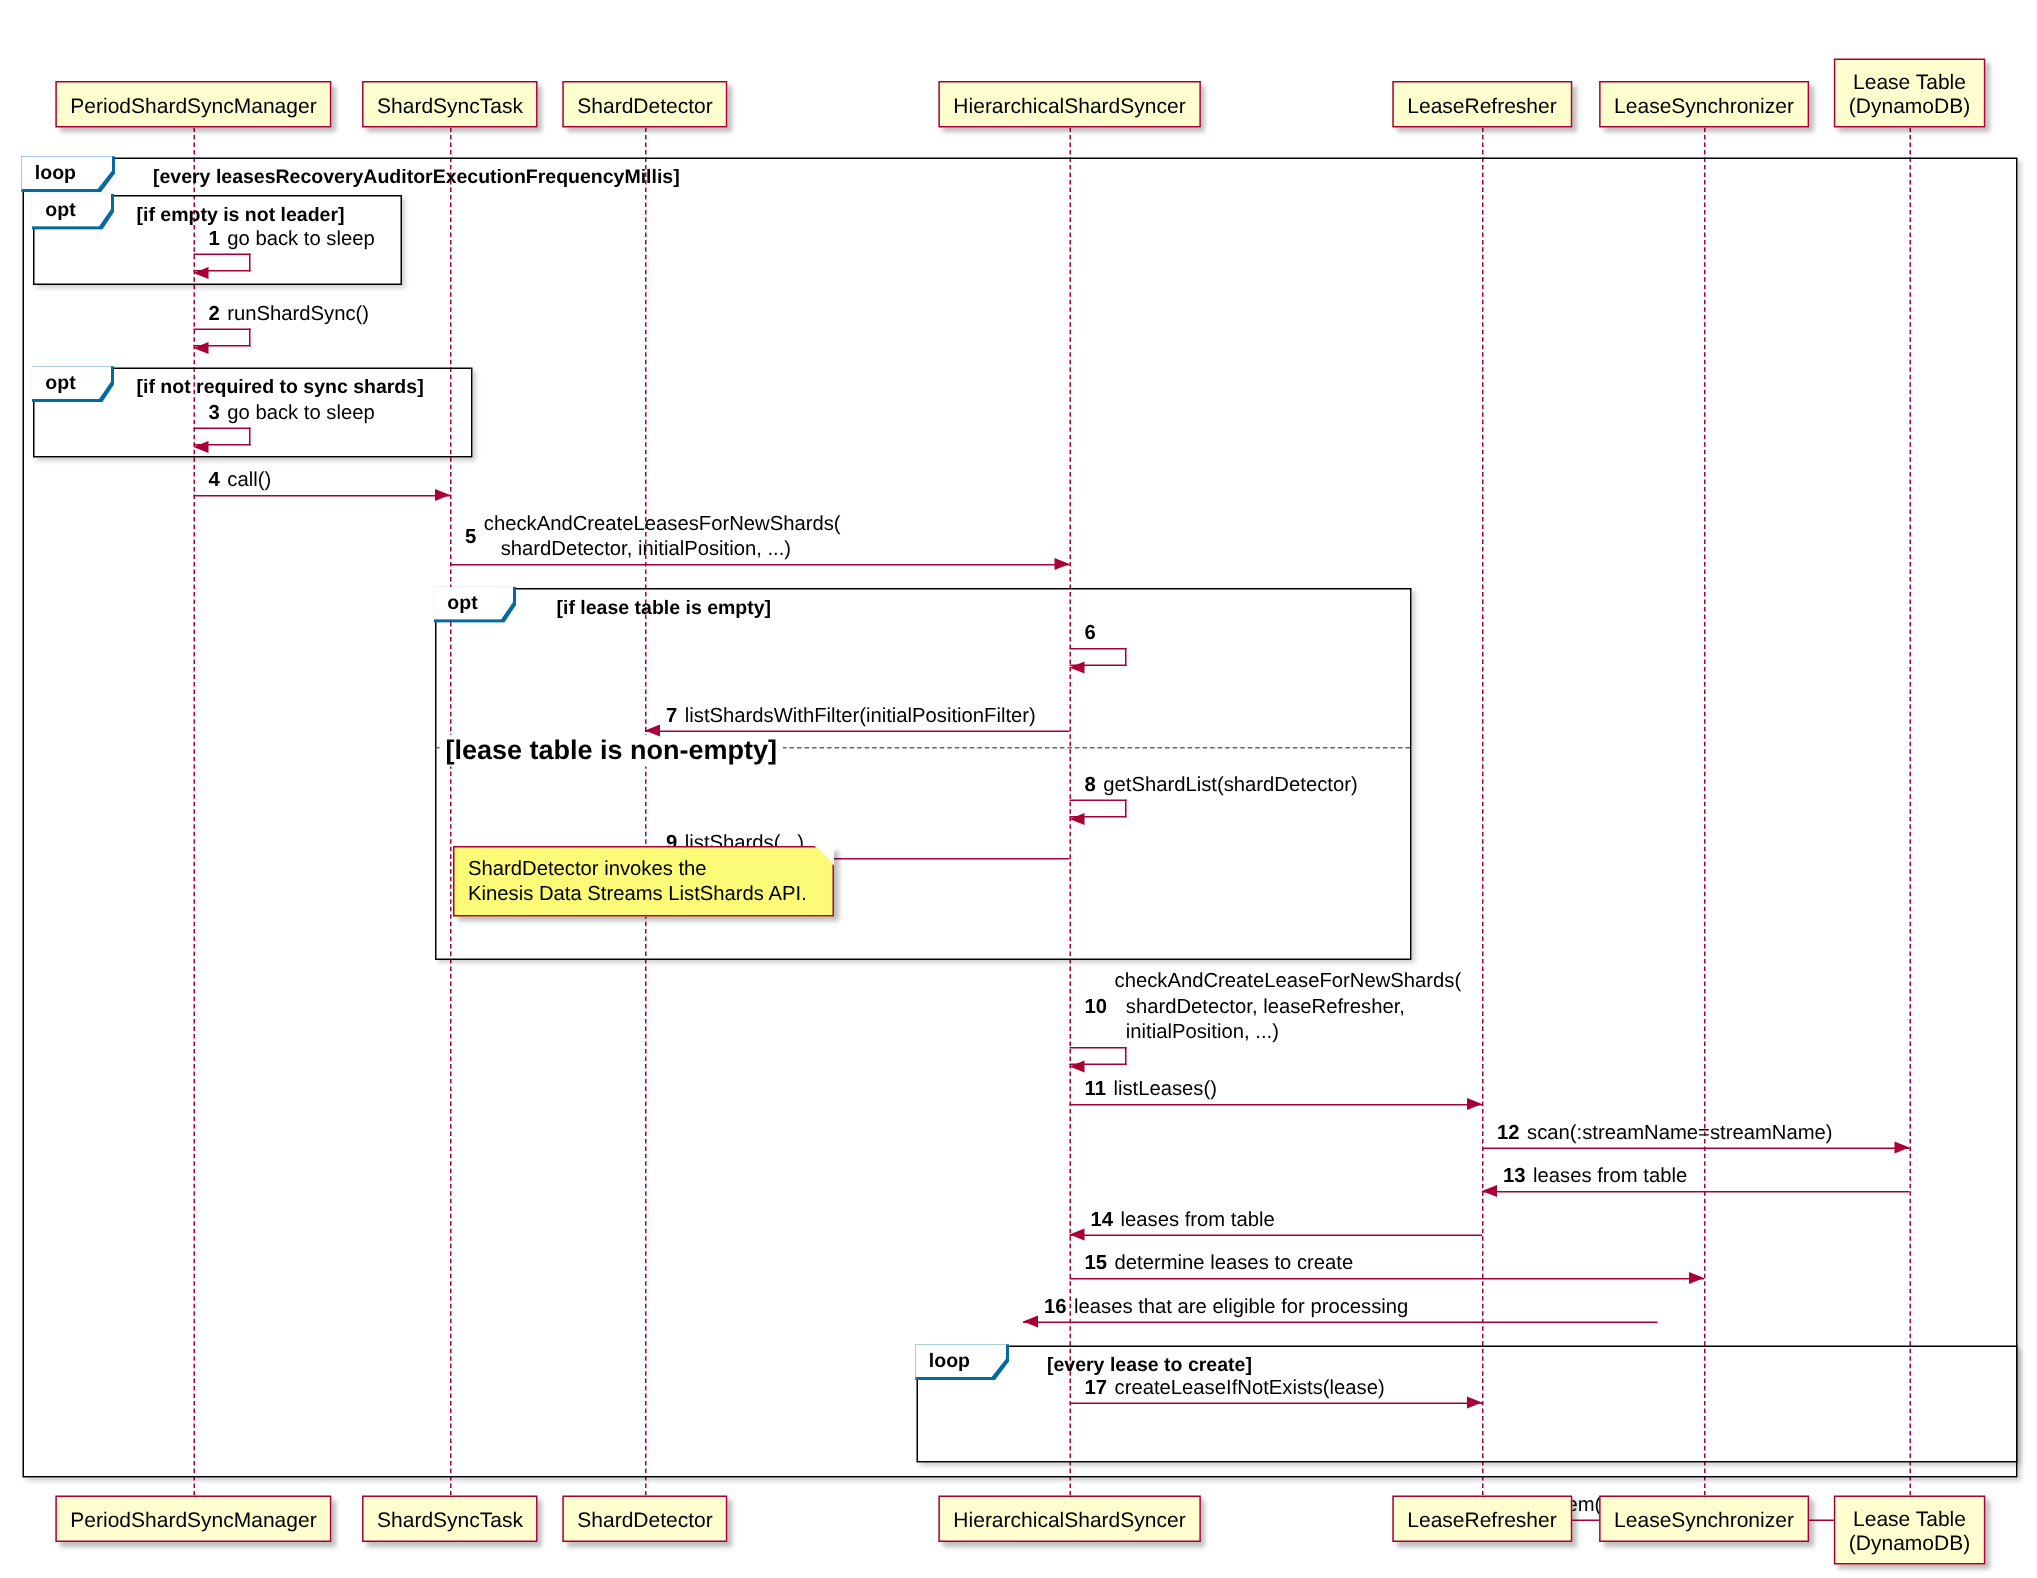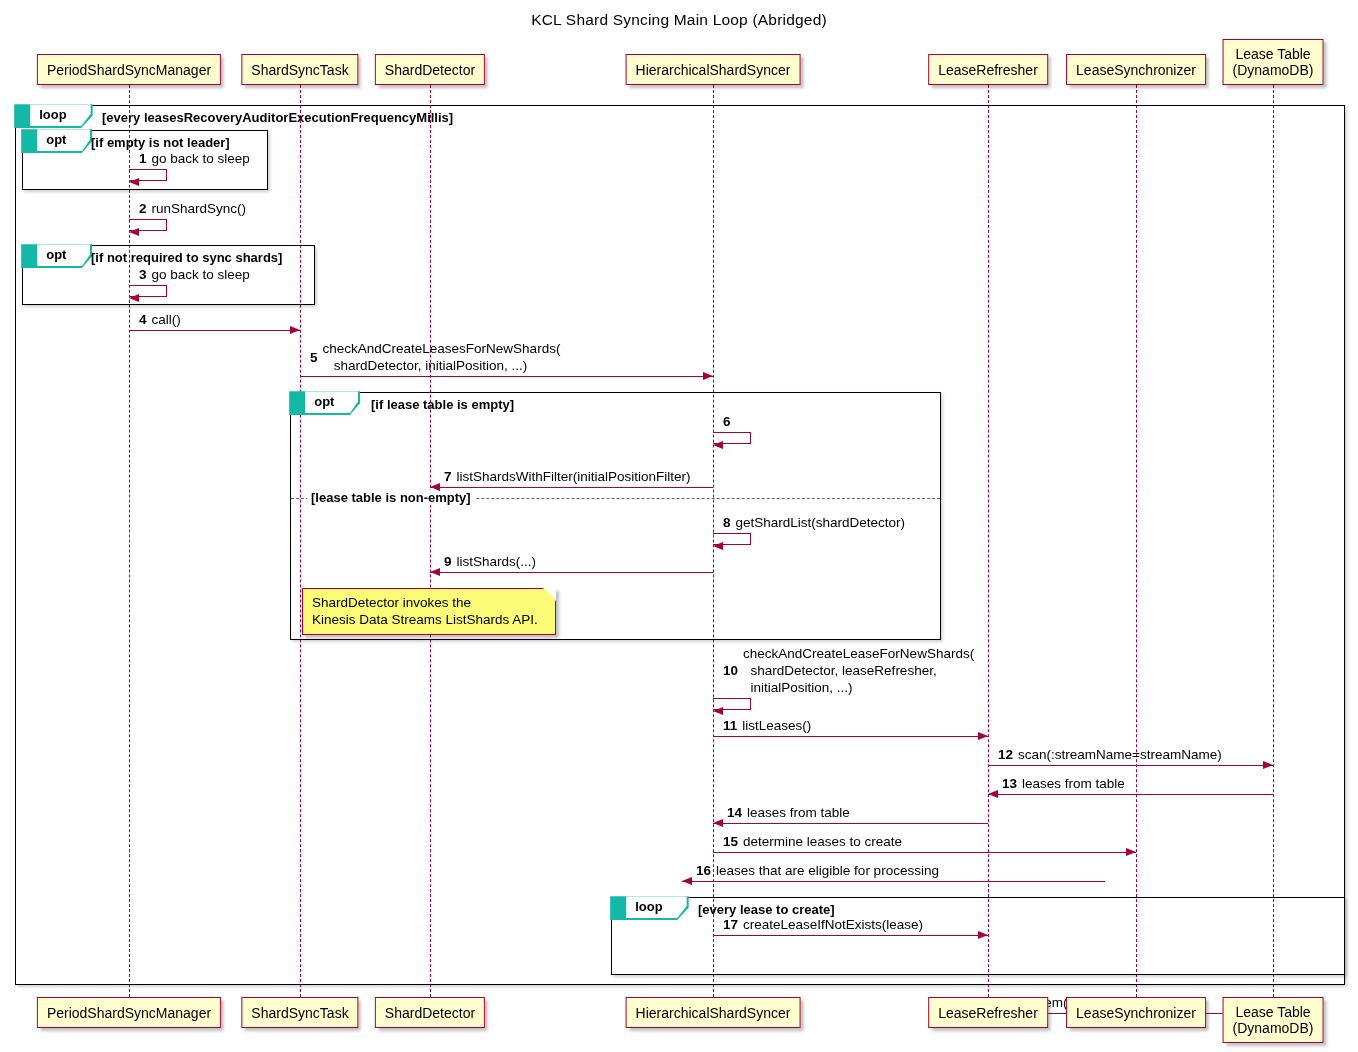--- a/index.html
+++ b/index.html
@@ -16,30 +16,30 @@
                  background:#FEFECE; border:1.5px solid #A80036;
                  box-shadow:3px 3px 3px rgba(0,0,0,.25);
                  display:flex; align-items:center; justify-content:center;
                  text-align:center; font-size:14px; padding:0 9px;
                  white-space:pre-line; line-height:16px; z-index:5; }
   .participant.h1 { height:31px; }
   .participant.h2 { height:46px; }
 
   .frame { position:absolute; border:1.8px solid #000;
            box-shadow:2px 2px 3px rgba(0,0,0,.18); z-index:2; }
-  .ftab { position:absolute; left:-1.8px; top:-1.8px; background:#14b8a6;
+  .ftab { position:absolute; left:-1.8px; top:-1.8px; background:#0369a1;
           clip-path:polygon(0 0,100% 0,100% 48%,85% 100%,0 100%);
-          padding:0 2px 2px 16px;text-align:right; }
+          padding:0 2px 2px 0;text-align:right; }
   .ftab-in { background:#fff; clip-path:polygon(0 0,100% 0,100% 44%,84% 100%,0 100%);
              padding:3px 24px 4px 9px; font-weight:700; font-size:13px; line-height:15px; }
   .fcond { position:absolute; left:86px; top:4px; font-weight:700; font-size:13px;
            white-space:nowrap; }
   .fdivider { position:absolute; left:0; width:100%; border-top:1px dashed #666; }
-  .fdivider-label { position:absolute; left:16px; top:-9px; background:#fff;
-                    padding:0 4px; font-weight:700; font-size:13px; white-space:nowrap; }
+  .fdivider-label { position:absolute; left:2px; top:-9px; background:#fff;
+                    padding:0 4px; font-weight:700; font-size:18px; white-space:nowrap; }
 
   .msg { position:absolute; z-index:3; }
   .msg .lbl { display:flex; align-items:center; gap:5px; width:max-content;
               font-size:13.5px; line-height:17px; padding-left:10px; margin-bottom:2px; }
   .msg .lbl span { white-space:pre-wrap; }
   .msg.left .lbl { padding-left:14px; }
   .arrow { position:relative; height:1.2px; background:#A80036; margin-top:1px; }
   .arrow::after { content:""; position:absolute; top:-4px; width:0; height:0;
                   border-top:4.5px solid transparent; border-bottom:4.5px solid transparent; }
   .msg.right .arrow::after { right:0; border-left:10px solid #A80036; }
@@ -57,21 +57,20 @@
   .note::before { content:""; position:absolute; top:-1px; right:-1px;
                   border-top:13px solid #fff; border-left:13px solid transparent; }
   .note::after  { content:""; position:absolute; top:-1px; right:-1px;
                   border-bottom:12px solid #FBFB77; border-right:12px solid transparent; }
 </style>
 </head>
 <body>
 
 <div class="canvas">
 
-  <div class="title">KCL Shard Syncing Main Loop (Abridged)</div>
 
   <div class="lifeline" style="left:129px"></div>
   <div class="lifeline" style="left:300px"></div>
   <div class="lifeline" style="left:430px"></div>
   <div class="lifeline" style="left:713px"></div>
   <div class="lifeline" style="left:988px"></div>
   <div class="lifeline" style="left:1136px"></div>
   <div class="lifeline" style="left:1273px"></div>
 
   <div class="frame" style="left:15px;top:105px;width:1330px;height:880px">
@@ -235,21 +234,21 @@
     <div class="arrow"></div>
   </div>
   <div class="msg right" style="left:988px;top:994px;width:285px">
     <div class="lbl">
         <b>18</b>
         <span>putItem(lease)</span>
       </div>
     <div class="arrow"></div>
   </div>
 
-  <div class="note" style="left:302px;top:588px;width:254px">ShardDetector invokes the
+  <div class="note" style="left:302px;top:564px;width:254px">ShardDetector invokes the
 Kinesis Data Streams ListShards API.</div>
 
   <div class="participant h1" style="left:129px;top:54px">PeriodShardSyncManager</div>
   <div class="participant h1" style="left:300px;top:54px">ShardSyncTask</div>
   <div class="participant h1" style="left:430px;top:54px">ShardDetector</div>
   <div class="participant h1" style="left:713px;top:54px">HierarchicalShardSyncer</div>
   <div class="participant h1" style="left:988px;top:54px">LeaseRefresher</div>
   <div class="participant h1" style="left:1136px;top:54px">LeaseSynchronizer</div>
   <div class="participant h2" style="left:1273px;top:39px">Lease Table
 (DynamoDB)</div>

